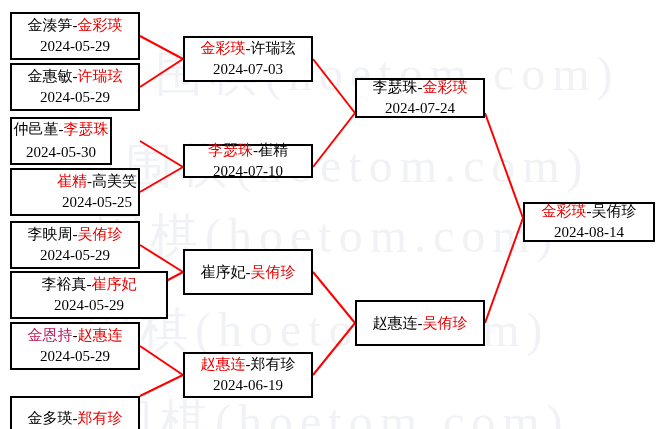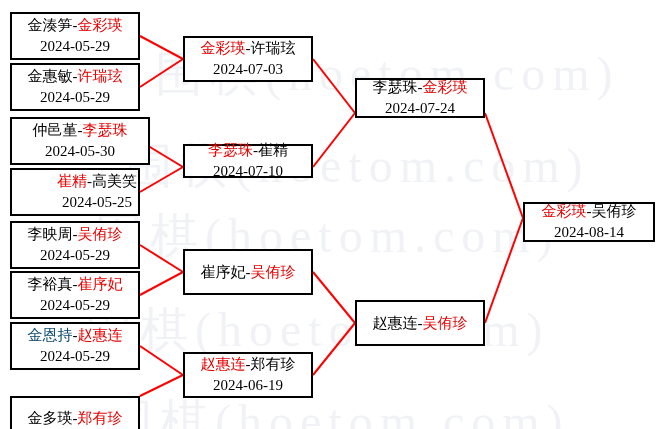--- a/index.html
+++ b/index.html
@@ -68,38 +68,38 @@
 
   <div id="boxes">
       <div class="match" style="left: 10px; top: 12px; width: 130px; height: 48px; border-color: rgb(0, 0, 0);">
         <div class="names"><span style="color: rgb(0, 0, 0);">金湊笋</span><span style="color: rgb(0, 0, 0);">-</span><span style="color: rgb(230, 0, 0);">金彩瑛</span></div>
         <div class="date">2024-05-29</div>
       </div>
       <div class="match" style="left: 10px; top: 63px; width: 130px; height: 48px; border-color: rgb(0, 0, 0);">
         <div class="names"><span style="color: rgb(0, 0, 0);">金惠敏</span><span style="color: rgb(0, 0, 0);">-</span><span style="color: rgb(230, 0, 0);">许瑞玹</span></div>
         <div class="date">2024-05-29</div>
       </div>
-      <div class="match" style="left: 10px; top: 117px; width: 140px; height: 48px; border-color: rgb(0, 0, 0);">
+      <div class="match" style="left: 10px; top: 117px; width: 102px; height: 48px; border-color: rgb(0, 0, 0); justify-content: space-between;">
         <div class="names"><span style="color: rgb(0, 0, 0);">仲邑堇</span><span style="color: rgb(0, 0, 0);">-</span><span style="color: rgb(230, 0, 0);">李瑟珠</span></div>
         <div class="date">2024-05-30</div>
       </div>
       <div class="match" style="left: 10px; top: 168px; width: 130px; height: 48px; border-color: rgb(0, 0, 0); padding-left: 44px;">
         <div class="names"><span style="color: rgb(230, 0, 0);">崔精</span><span style="color: rgb(0, 0, 0);">-</span><span style="color: rgb(0, 0, 0);">高美笑</span></div>
         <div class="date">2024-05-25</div>
       </div>
       <div class="match" style="left: 10px; top: 221px; width: 130px; height: 48px; border-color: rgb(0, 0, 0);">
         <div class="names"><span style="color: rgb(0, 0, 0);">李映周</span><span style="color: rgb(0, 0, 0);">-</span><span style="color: rgb(230, 0, 0);">吴侑珍</span></div>
         <div class="date">2024-05-29</div>
       </div>
-      <div class="match" style="left: 10px; top: 271px; width: 130px; height: 48px; border-color: rgb(0, 0, 0);">
+      <div class="match" style="left: 10px; top: 271px; width: 158px; height: 48px; border-color: rgb(0, 0, 0);">
         <div class="names"><span style="color: rgb(0, 0, 0);">李裕真</span><span style="color: rgb(0, 0, 0);">-</span><span style="color: rgb(230, 0, 0);">崔序妃</span></div>
         <div class="date">2024-05-29</div>
       </div>
       <div class="match" style="left: 10px; top: 322px; width: 130px; height: 48px; border-color: rgb(0, 0, 0);">
-        <div class="names"><span style="color: #0c4a6e;">金恩持</span><span style="color: rgb(0, 0, 0);">-</span><span style="color: rgb(230, 0, 0);">赵惠连</span></div>
+        <div class="names"><span style="color: #be185d;">金恩持</span><span style="color: rgb(0, 0, 0);">-</span><span style="color: rgb(230, 0, 0);">赵惠连</span></div>
         <div class="date">2024-05-29</div>
       </div>
       <div class="match" style="left: 10px; top: 372px; width: 130px; height: 65px; border-color: rgb(0, 0, 0); margin-top: 24px;">
         <div class="names"><span style="color: rgb(0, 0, 0);">金多瑛</span><span style="color: rgb(0, 0, 0);">-</span><span style="color: rgb(230, 0, 0);">郑有珍</span></div>
         <div class="date">2024-05-30</div>
       </div>
       <div class="match" style="left: 183px; top: 36px; width: 130px; height: 46px; border-color: rgb(0, 0, 0);">
         <div class="names"><span style="color: rgb(230, 0, 0);">金彩瑛</span><span style="color: rgb(0, 0, 0);">-</span><span style="color: rgb(0, 0, 0);">许瑞玹</span></div>
         <div class="date">2024-07-03</div>
       </div>

